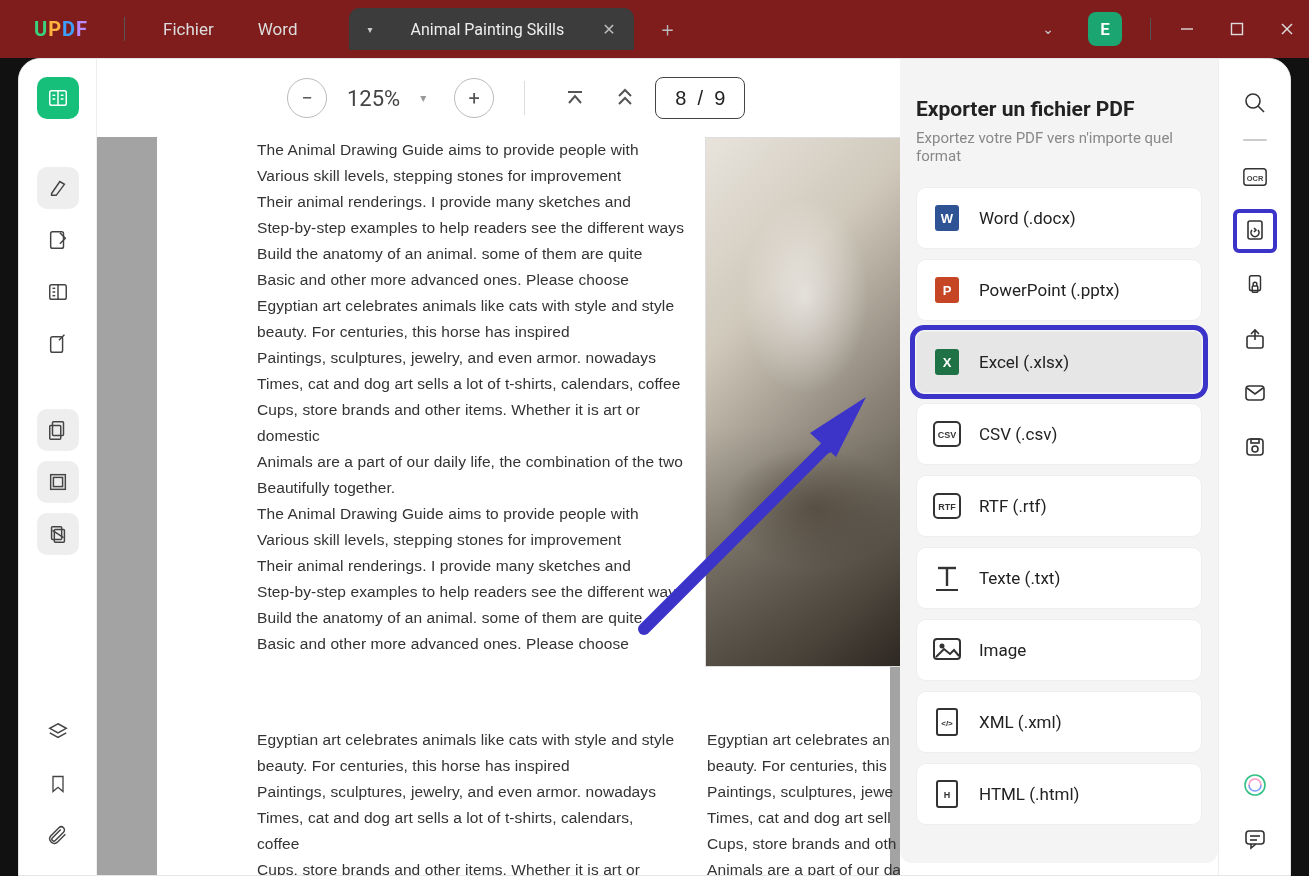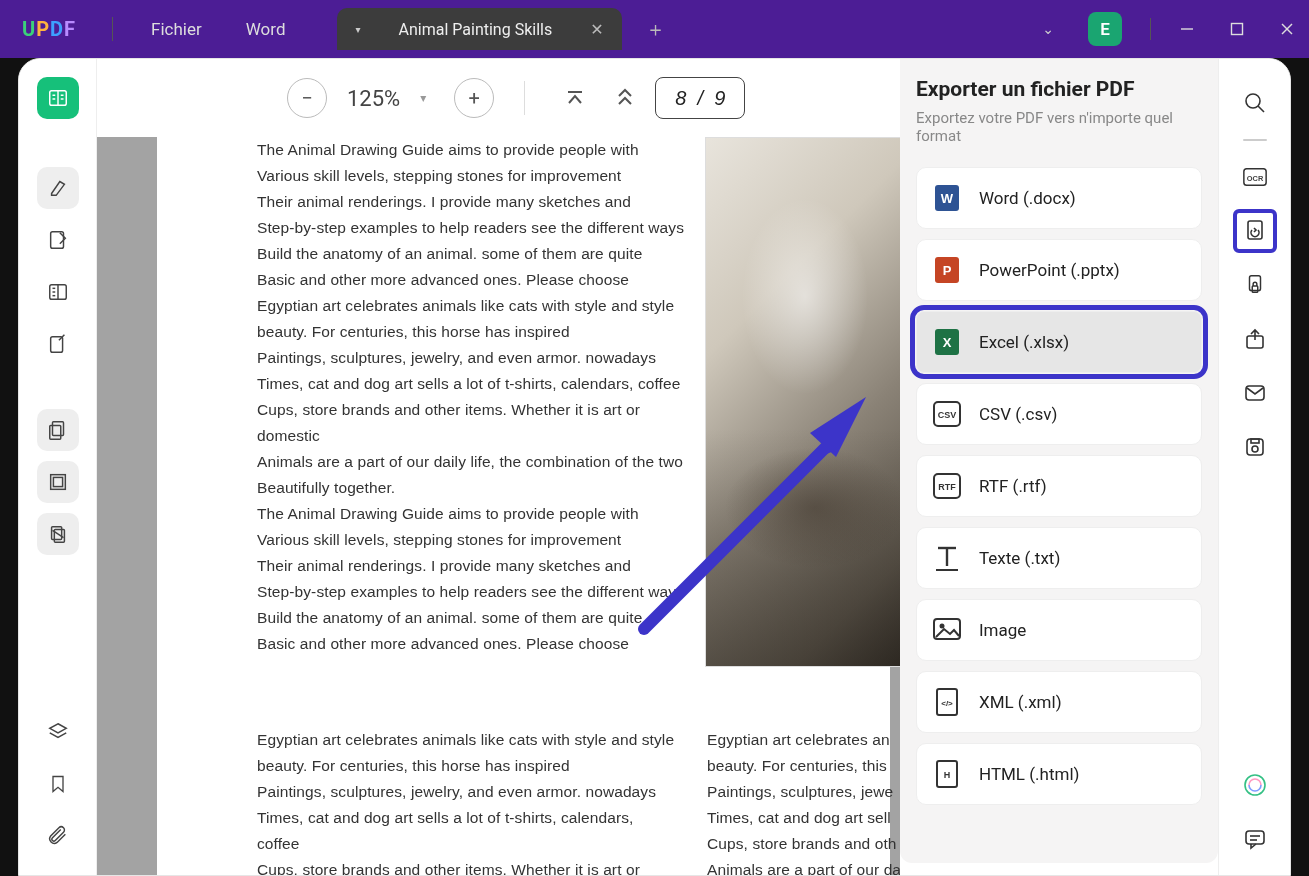--- a/index.html
+++ b/index.html
@@ -1,19 +1,19 @@
 <!DOCTYPE html>
 <html><head>
 <meta charset="utf-8">
 <style>
   * { box-sizing: border-box; margin: 0; padding: 0; }
   body { font-family: -apple-system, "Segoe UI", Roboto, Arial, sans-serif; background:#111; width:1309px; height:876px; overflow:hidden; }
   
   
-  .titlebar { height:58px; background:#4c1d95; display:flex; align-items:center; color:#ddd; position:relative; }
+  .titlebar { height:58px; background:#7f1d1d; display:flex; align-items:center; color:#ddd; position:relative;padding-left:12px; }
   .logo { margin-left:22px; margin-right:20px; font-weight:700; font-size:20px; letter-spacing:1px; }
   .logo .u{color:#3bd17a;} .logo .p{color:#ffb23f;} .logo .d{color:#3da0ff;} .logo .f{color:#b98bff;}
   .titlebar .sep { width:1px; height:24px; background:#555; margin:0 16px; }
   .menu-item { font-size:17px; color:#ddd; padding:0 22px; cursor:pointer; }
   .tab { margin-left:30px; height:42px; background:#3c3c3c; border-radius:10px 10px 0 0; display:flex; align-items:center; padding:0 18px; color:#eee; font-size:16px; gap:14px;}
   .tab .tri { font-size:10px; color:#ccc; margin-right:24px;}
   .tab .close { font-size:16px; color:#bbb; margin-left:24px; cursor:pointer;}
   .newtab { margin-left:24px; color:#bbb; font-size:20px; cursor:pointer;}
   .titlebar-right { position:absolute; right:0; top:0; height:58px; display:flex; align-items:center; gap:6px;}
   .tr-caret { color:#ccc; width:40px;text-align:center; font-size:14px;}
@@ -41,38 +41,38 @@
   .rs-btn.highlighted { border:4px solid #3c34c9; border-radius:6px; }
   .rs-btn svg { stroke:#333; fill:none; stroke-width:1.6;}
   .rs-sep { width:24px; height:2px; background:#ccc; border-radius:2px; margin:4px 0;}
   
   
   .toolbar { position:absolute; top:0; left:78px; right:72px; height:78px; background:#fff; display:flex; align-items:center; padding-left:190px; gap:10px;}
   .tool-btn { width:40px;height:40px; border-radius:20px; border:1.5px solid #bbb; display:flex;align-items:center;justify-content:center; cursor:pointer; color:#555; font-size:20px;}
   .zoom-val { font-size:22px; color:#444; margin:0 10px;}
   .zoom-caret { color:#999; font-size:12px; margin-right:18px;}
   .tool-sep { width:1px; height:34px; background:#ddd; margin:0 20px;}
-  .page-input { width:90px; height:42px; border:1.5px solid #444; border-radius:8px; font-size:20px; text-align:center; color:#222;font-style:italic;}
+  .page-input { width:90px; height:42px; border:1.5px solid #444; border-radius:8px; font-size:20px; text-align:center; color:#222;}
   
   
   .doc-area { position:absolute; left:78px; right:390px; top:78px; bottom:0; background:#a3a3a3; overflow:hidden;}
   .page { position:absolute; left:60px; right:10px; top:0; background:#fff; padding:48px 0 60px 0;}
   .doc-text { font-size:15.5px; line-height:26px; color:#333; font-family:"Segoe UI",sans-serif; letter-spacing:0.1px; }
   .col1-text { position:absolute; left:100px; top:0; width:430px;}
   .col1-img { position:absolute; left:548px; top:0; width:200px; height:530px; background:linear-gradient(135deg,#e8e4dc 0%, #cfc8bb 30%, #8a8276 60%, #5b544a 85%, #2f2a24 100%); border:1px solid #ddd;}
   .col1-img::before { content:""; position:absolute; inset:0; background:
      radial-gradient(ellipse 90px 140px at 50% 30%, rgba(255,255,255,0.55), transparent 70%),
      radial-gradient(ellipse 120px 80px at 55% 70%, rgba(60,50,40,0.5), transparent 75%),
      linear-gradient(180deg, transparent 55%, rgba(40,35,28,0.4) 100%);
   }
   .col2-left { position:absolute; left:100px; top:590px; width:420px;}
   .col2-right { position:absolute; left:550px; top:590px; width:400px;}
   
   
-  .export-panel { position:absolute; right:72px; top:0; bottom:12px; width:318px; background:#f5f4f4; border-radius:0 0 12px 12px; padding:18px 16px 16px 16px; overflow-y:auto;}
+  .export-panel { position:absolute; right:72px; top:0; bottom:12px; width:318px; background:#f5f4f4; border-radius:0 0 12px 12px; padding:38px 16px 16px 16px; overflow-y:auto;}
   .export-title { font-size:21px; font-weight:700; color:#222; margin-bottom:8px;}
   .export-sub { font-size:15px; color:#888; margin-bottom:22px;}
   .export-item { height:62px; background:#fff; border-radius:10px; margin-bottom:10px; display:flex; align-items:center; padding:0 16px; gap:18px; font-size:17px; color:#222; cursor:pointer; border:1px solid #eee;}
   .export-item.sel { background:#e6e6e6; }
   .export-item.highlight-ring { outline:5px solid #3c34c9; outline-offset:1px; border-radius:8px;}
   .export-icon { width:28px;height:28px; display:flex;align-items:center;justify-content:center;}
   
   
   .big-arrow { position:absolute; left:595px; top:320px; width:280px; height:260px; pointer-events:none; z-index:50;}
   

